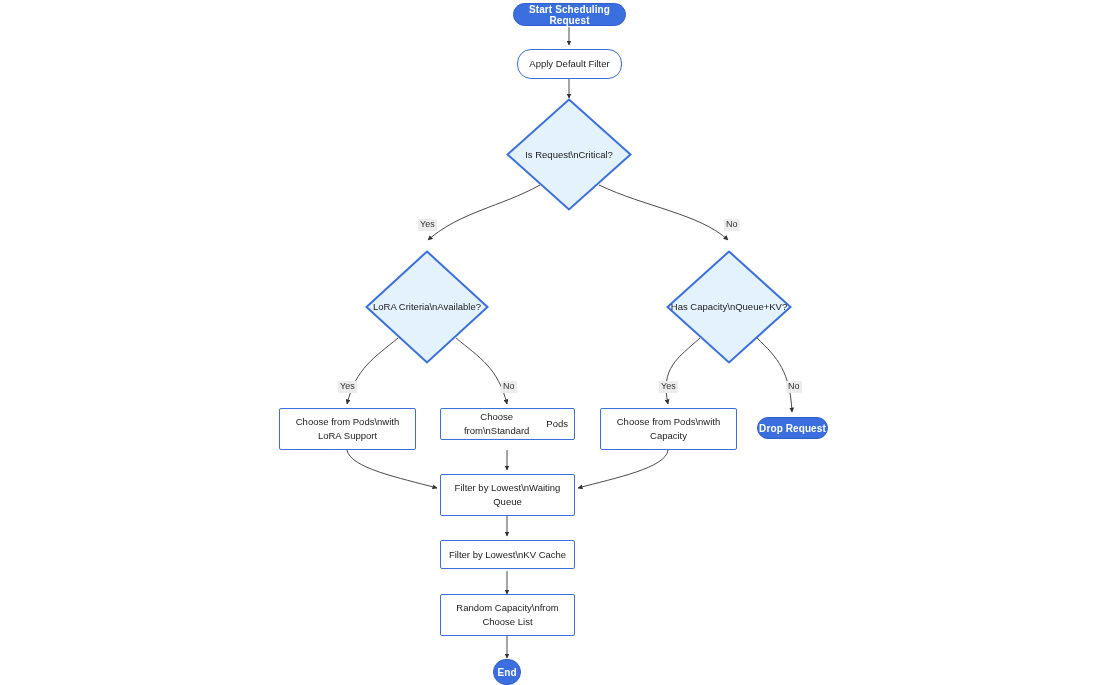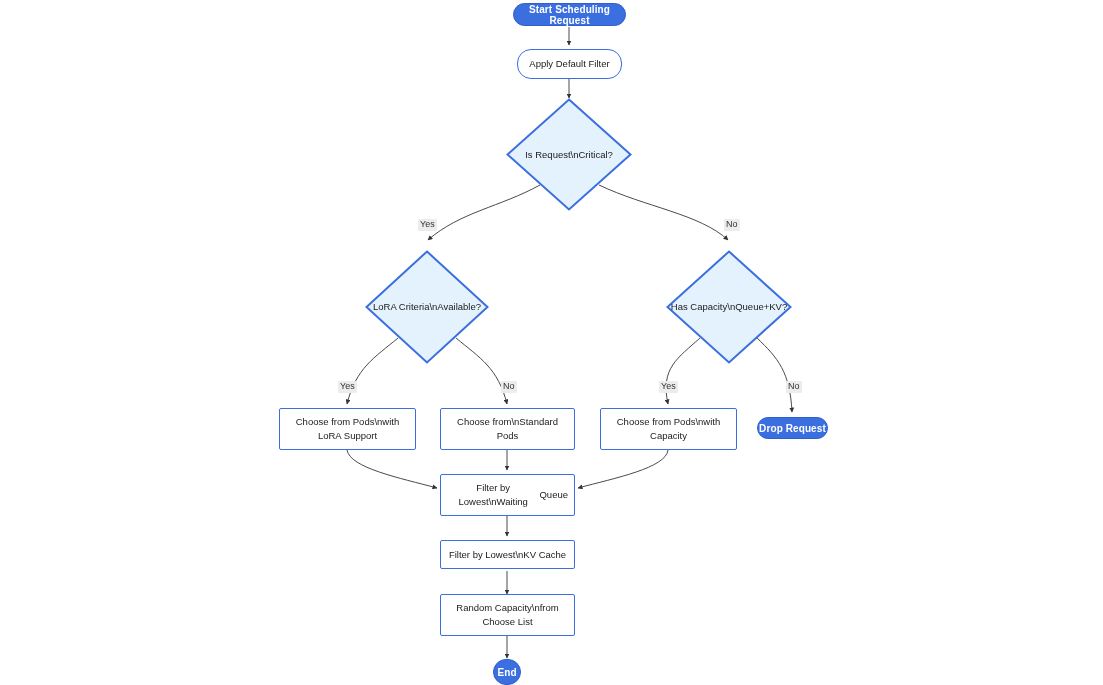--- a/index.html
+++ b/index.html
@@ -151,33 +151,33 @@
     <polygon points="63,1.5 124.5,57 63,112.5 1.5,57" fill="#e3f2fd" stroke="#3b6fe0" stroke-width="2"></polygon>
   </svg>
   <div class="diamond-label">Has Capacity\nQueue+KV?</div>
 </div>
 
 <div class="node rect" style="left:279px; top:408px; width:137px; height:42px; flex-direction:column;">
   <span>Choose from Pods\nwith</span>
   <span>LoRA Support</span>
 </div>
 
-<div class="node rect" style="left:440px; top:408px; width:135px; height:42px; flex-direction:column;">
+<div class="node rect" style="left:440px; top:408px; width:135px; height:32px; flex-direction:row;">
   <span>Choose from\nStandard</span>
   <span>Pods</span>
 </div>
 
 <div class="node rect" style="left:600px; top:408px; width:137px; height:42px; flex-direction:column;">
   <span>Choose from Pods\nwith</span>
   <span>Capacity</span>
 </div>
 
 <div class="node pill" style="left:757px; top:417px; width:71px; height:22px;">Drop Request</div>
 
-<div class="node rect" style="left:440px; top:474px; width:135px; height:42px; ">
+<div class="node rect" style="left:440px; top:474px; width:135px; height:42px; flex-direction:column;">
   <span>Filter by Lowest\nWaiting</span>
   <span>Queue</span>
 </div>
 
 <div class="node rect" style="left:440px; top:540px; width:135px; height:29px;">
   <span>Filter by Lowest\nKV Cache</span>
 </div>
 
 <div class="node rect" style="left:440px; top:594px; width:135px; height:42px; flex-direction:column;">
   <span>Random Capacity\nfrom</span>

